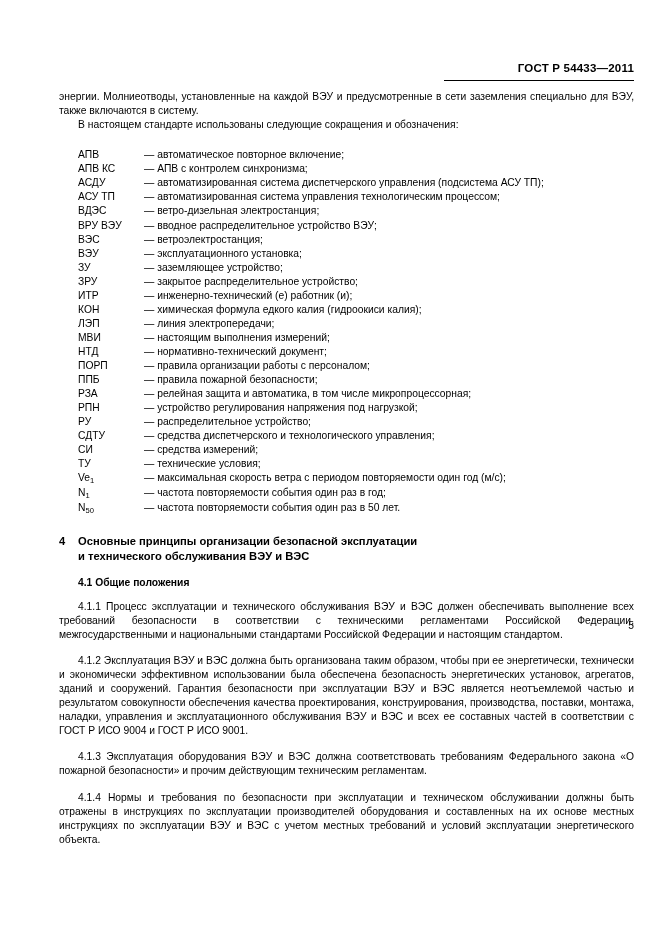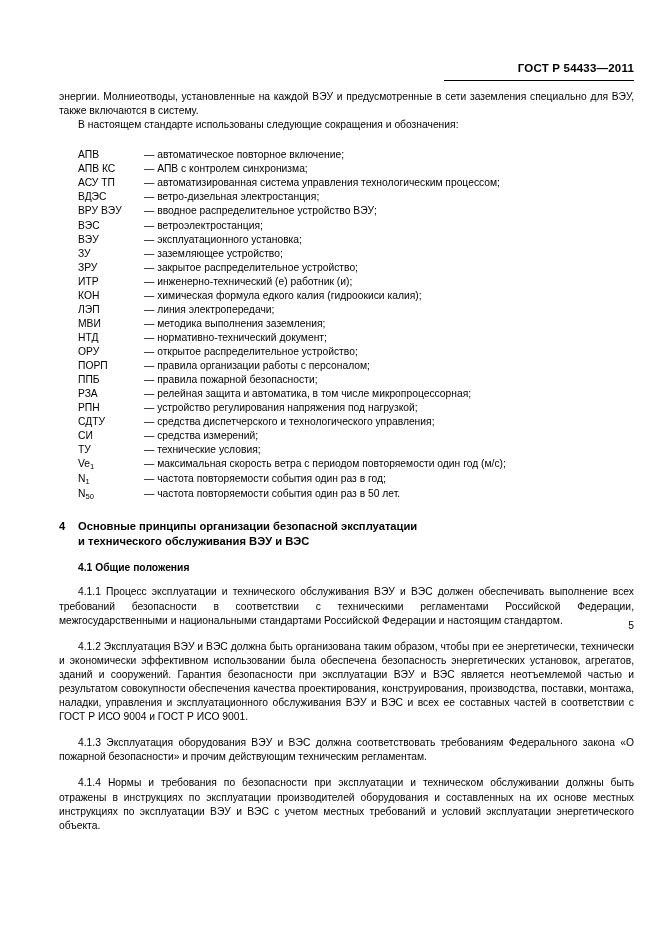--- a/index.html
+++ b/index.html
@@ -129,20 +129,24 @@
       <tbody>
         <tr>
             <td class="abbr-term">АПВ</td>
             <td class="abbr-def">— автоматическое повторное включение;</td>
           </tr>
         <tr>
             <td class="abbr-term">АПВ КС</td>
             <td class="abbr-def">— АПВ с контролем синхронизма;</td>
           </tr>
         <tr>
+            <td class="abbr-term">АСДУ</td>
+            <td class="abbr-def">— автоматизированная система диспетчерского управления (подсистема АСУ ТП);</td>
+          </tr>
+        <tr>
             <td class="abbr-term">АСУ ТП</td>
             <td class="abbr-def">— автоматизированная система управления технологическим процессом;</td>
           </tr>
         <tr>
             <td class="abbr-term">ВДЭС</td>
             <td class="abbr-def">— ветро-дизельная электростанция;</td>
           </tr>
         <tr>
             <td class="abbr-term">ВРУ ВЭУ</td>
             <td class="abbr-def">— вводное распределительное устройство ВЭУ;</td>
@@ -170,45 +174,45 @@
         <tr>
             <td class="abbr-term">КОН</td>
             <td class="abbr-def">— химическая формула едкого калия (гидроокиси калия);</td>
           </tr>
         <tr>
             <td class="abbr-term">ЛЭП</td>
             <td class="abbr-def">— линия электропередачи;</td>
           </tr>
         <tr>
             <td class="abbr-term">МВИ</td>
-            <td class="abbr-def">— методика выполнения заземления;</td>
+            <td class="abbr-def">— настоящим выполнения измерений;</td>
           </tr>
         <tr>
             <td class="abbr-term">НТД</td>
             <td class="abbr-def">— нормативно-технический документ;</td>
           </tr>
         <tr>
-            <td class="abbr-term">ОРУ</td>
-            <td class="abbr-def">— открытое распределительное устройство;</td>
-          </tr>
-        <tr>
             <td class="abbr-term">ПОРП</td>
             <td class="abbr-def">— правила организации работы с персоналом;</td>
           </tr>
         <tr>
             <td class="abbr-term">ППБ</td>
             <td class="abbr-def">— правила пожарной безопасности;</td>
           </tr>
         <tr>
             <td class="abbr-term">РЗА</td>
             <td class="abbr-def">— релейная защита и автоматика, в том числе микропроцессорная;</td>
           </tr>
         <tr>
             <td class="abbr-term">РПН</td>
             <td class="abbr-def">— устройство регулирования напряжения под нагрузкой;</td>
+          </tr>
+        <tr>
+            <td class="abbr-term">РУ</td>
+            <td class="abbr-def">— распределительное устройство;</td>
           </tr>
         <tr>
             <td class="abbr-term">СДТУ</td>
             <td class="abbr-def">— средства диспетчерского и технологического управления;</td>
           </tr>
         <tr>
             <td class="abbr-term">СИ</td>
             <td class="abbr-def">— средства измерений;</td>
           </tr>
         <tr>

